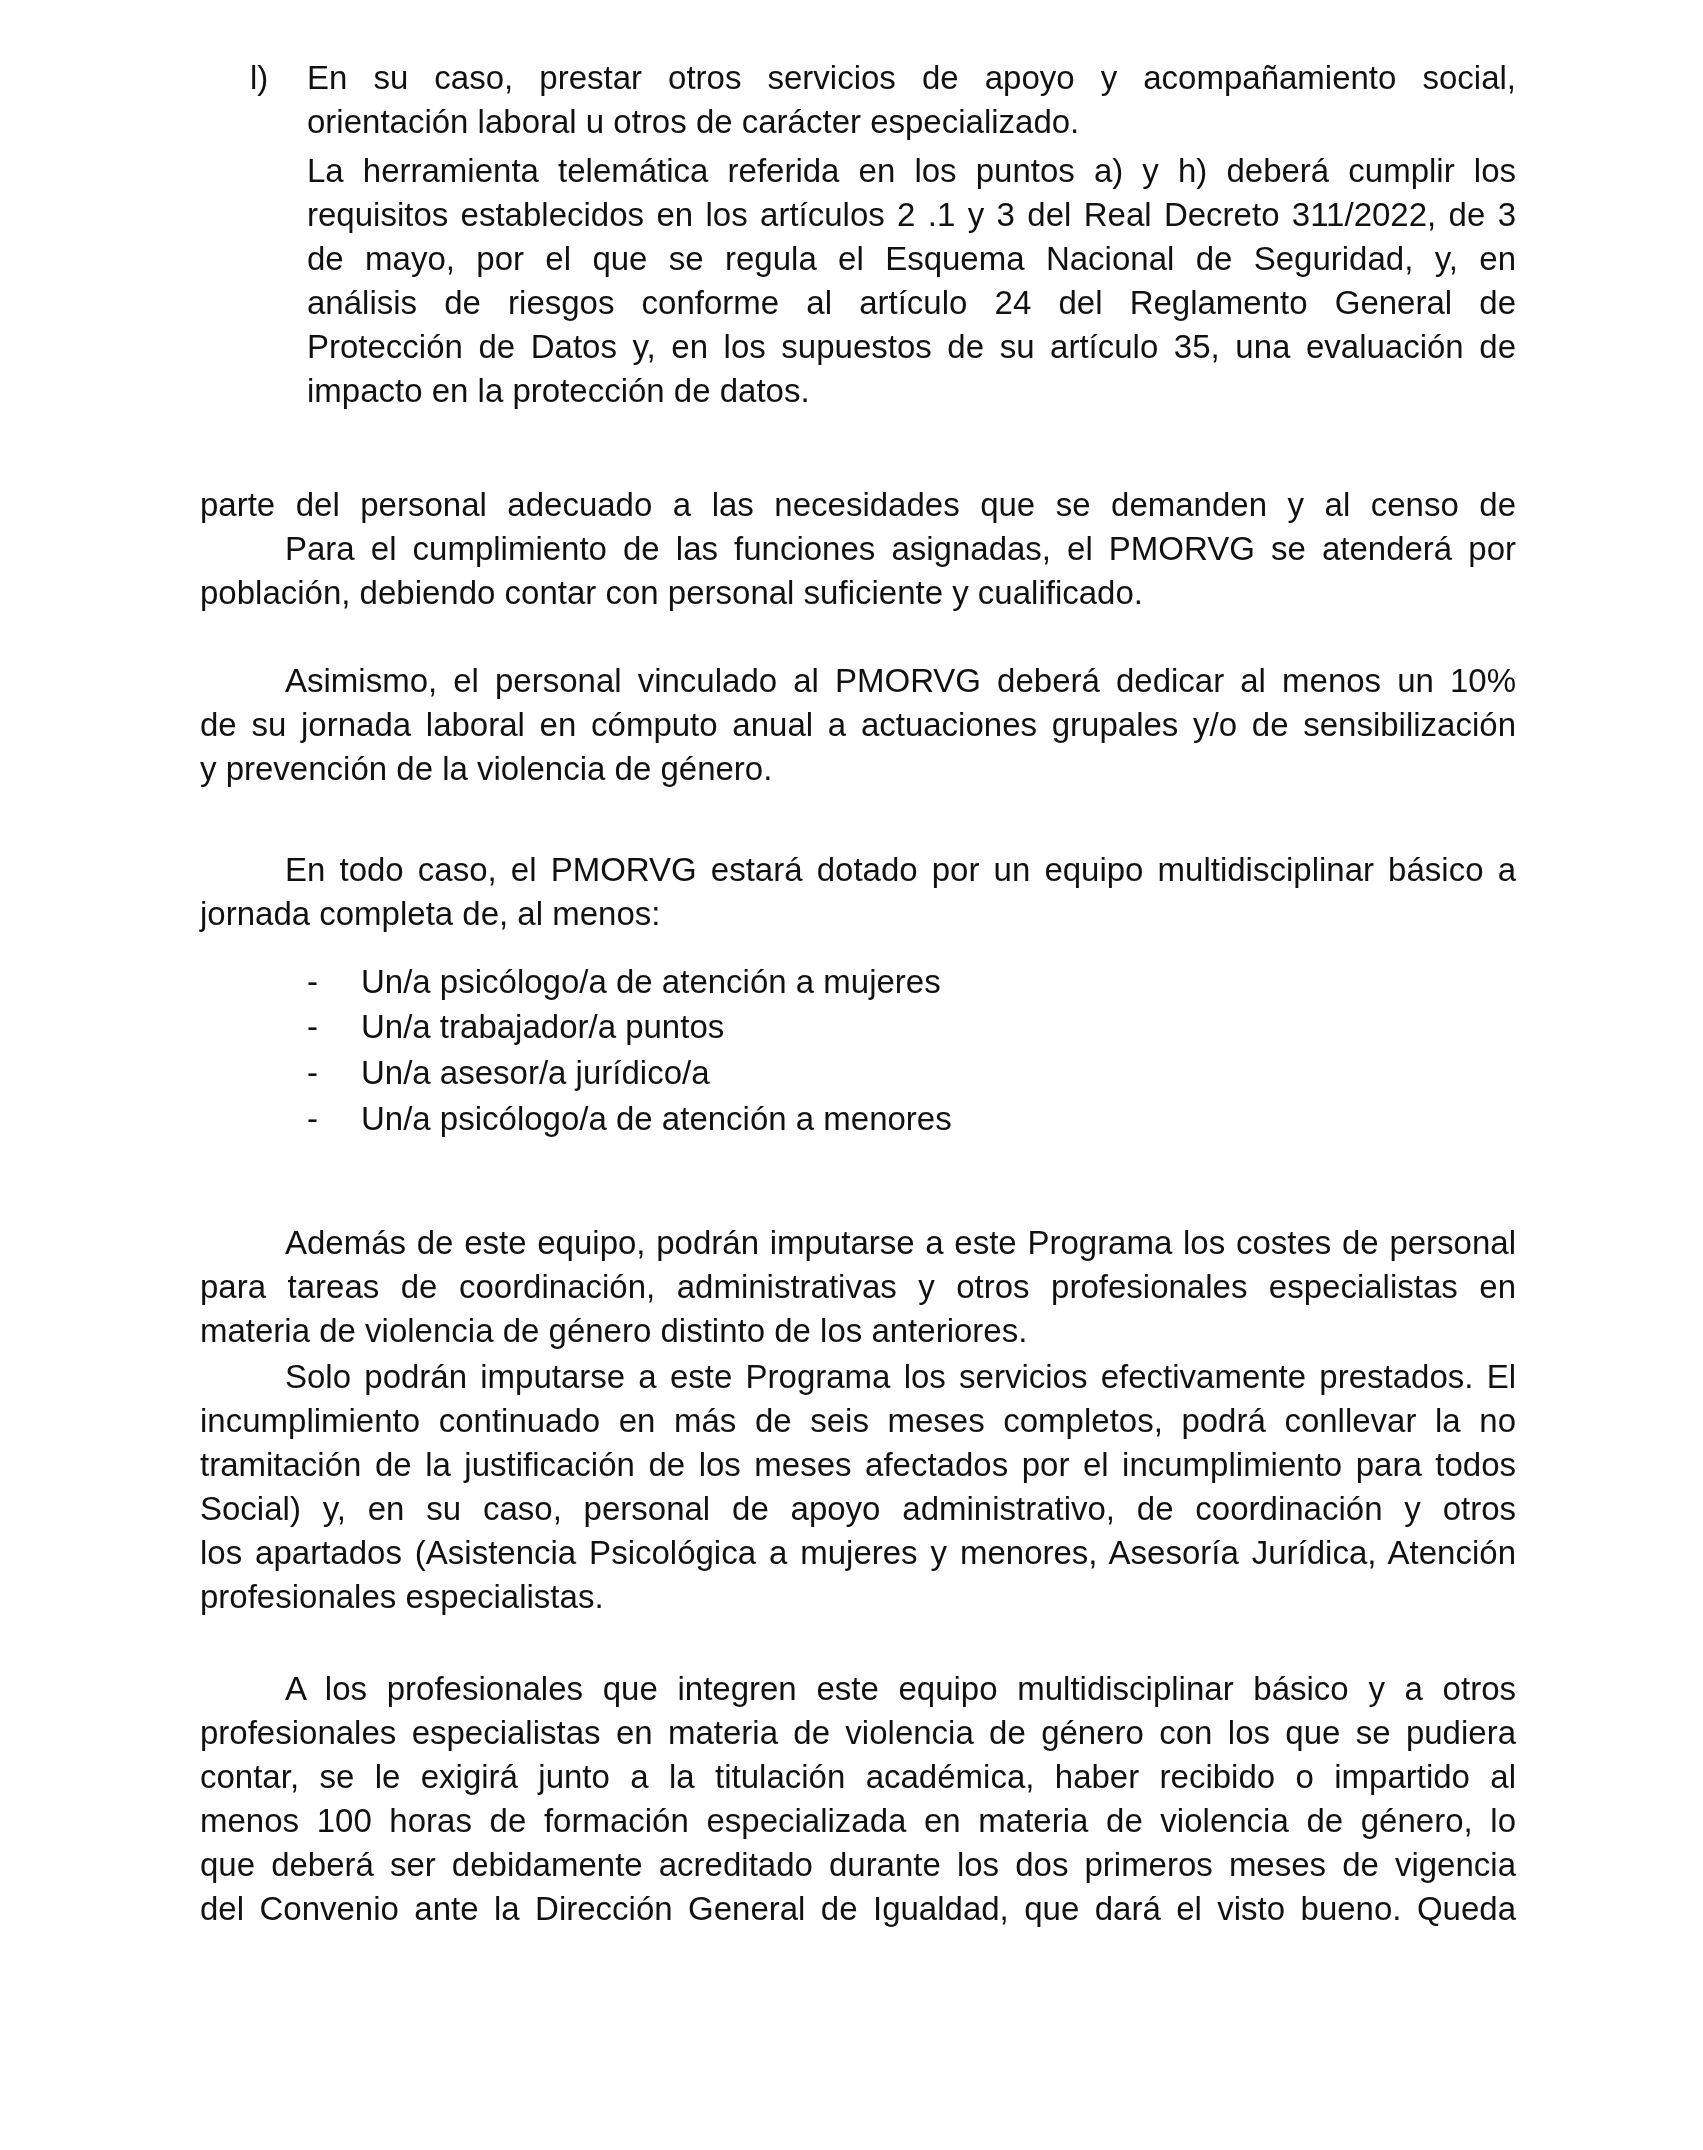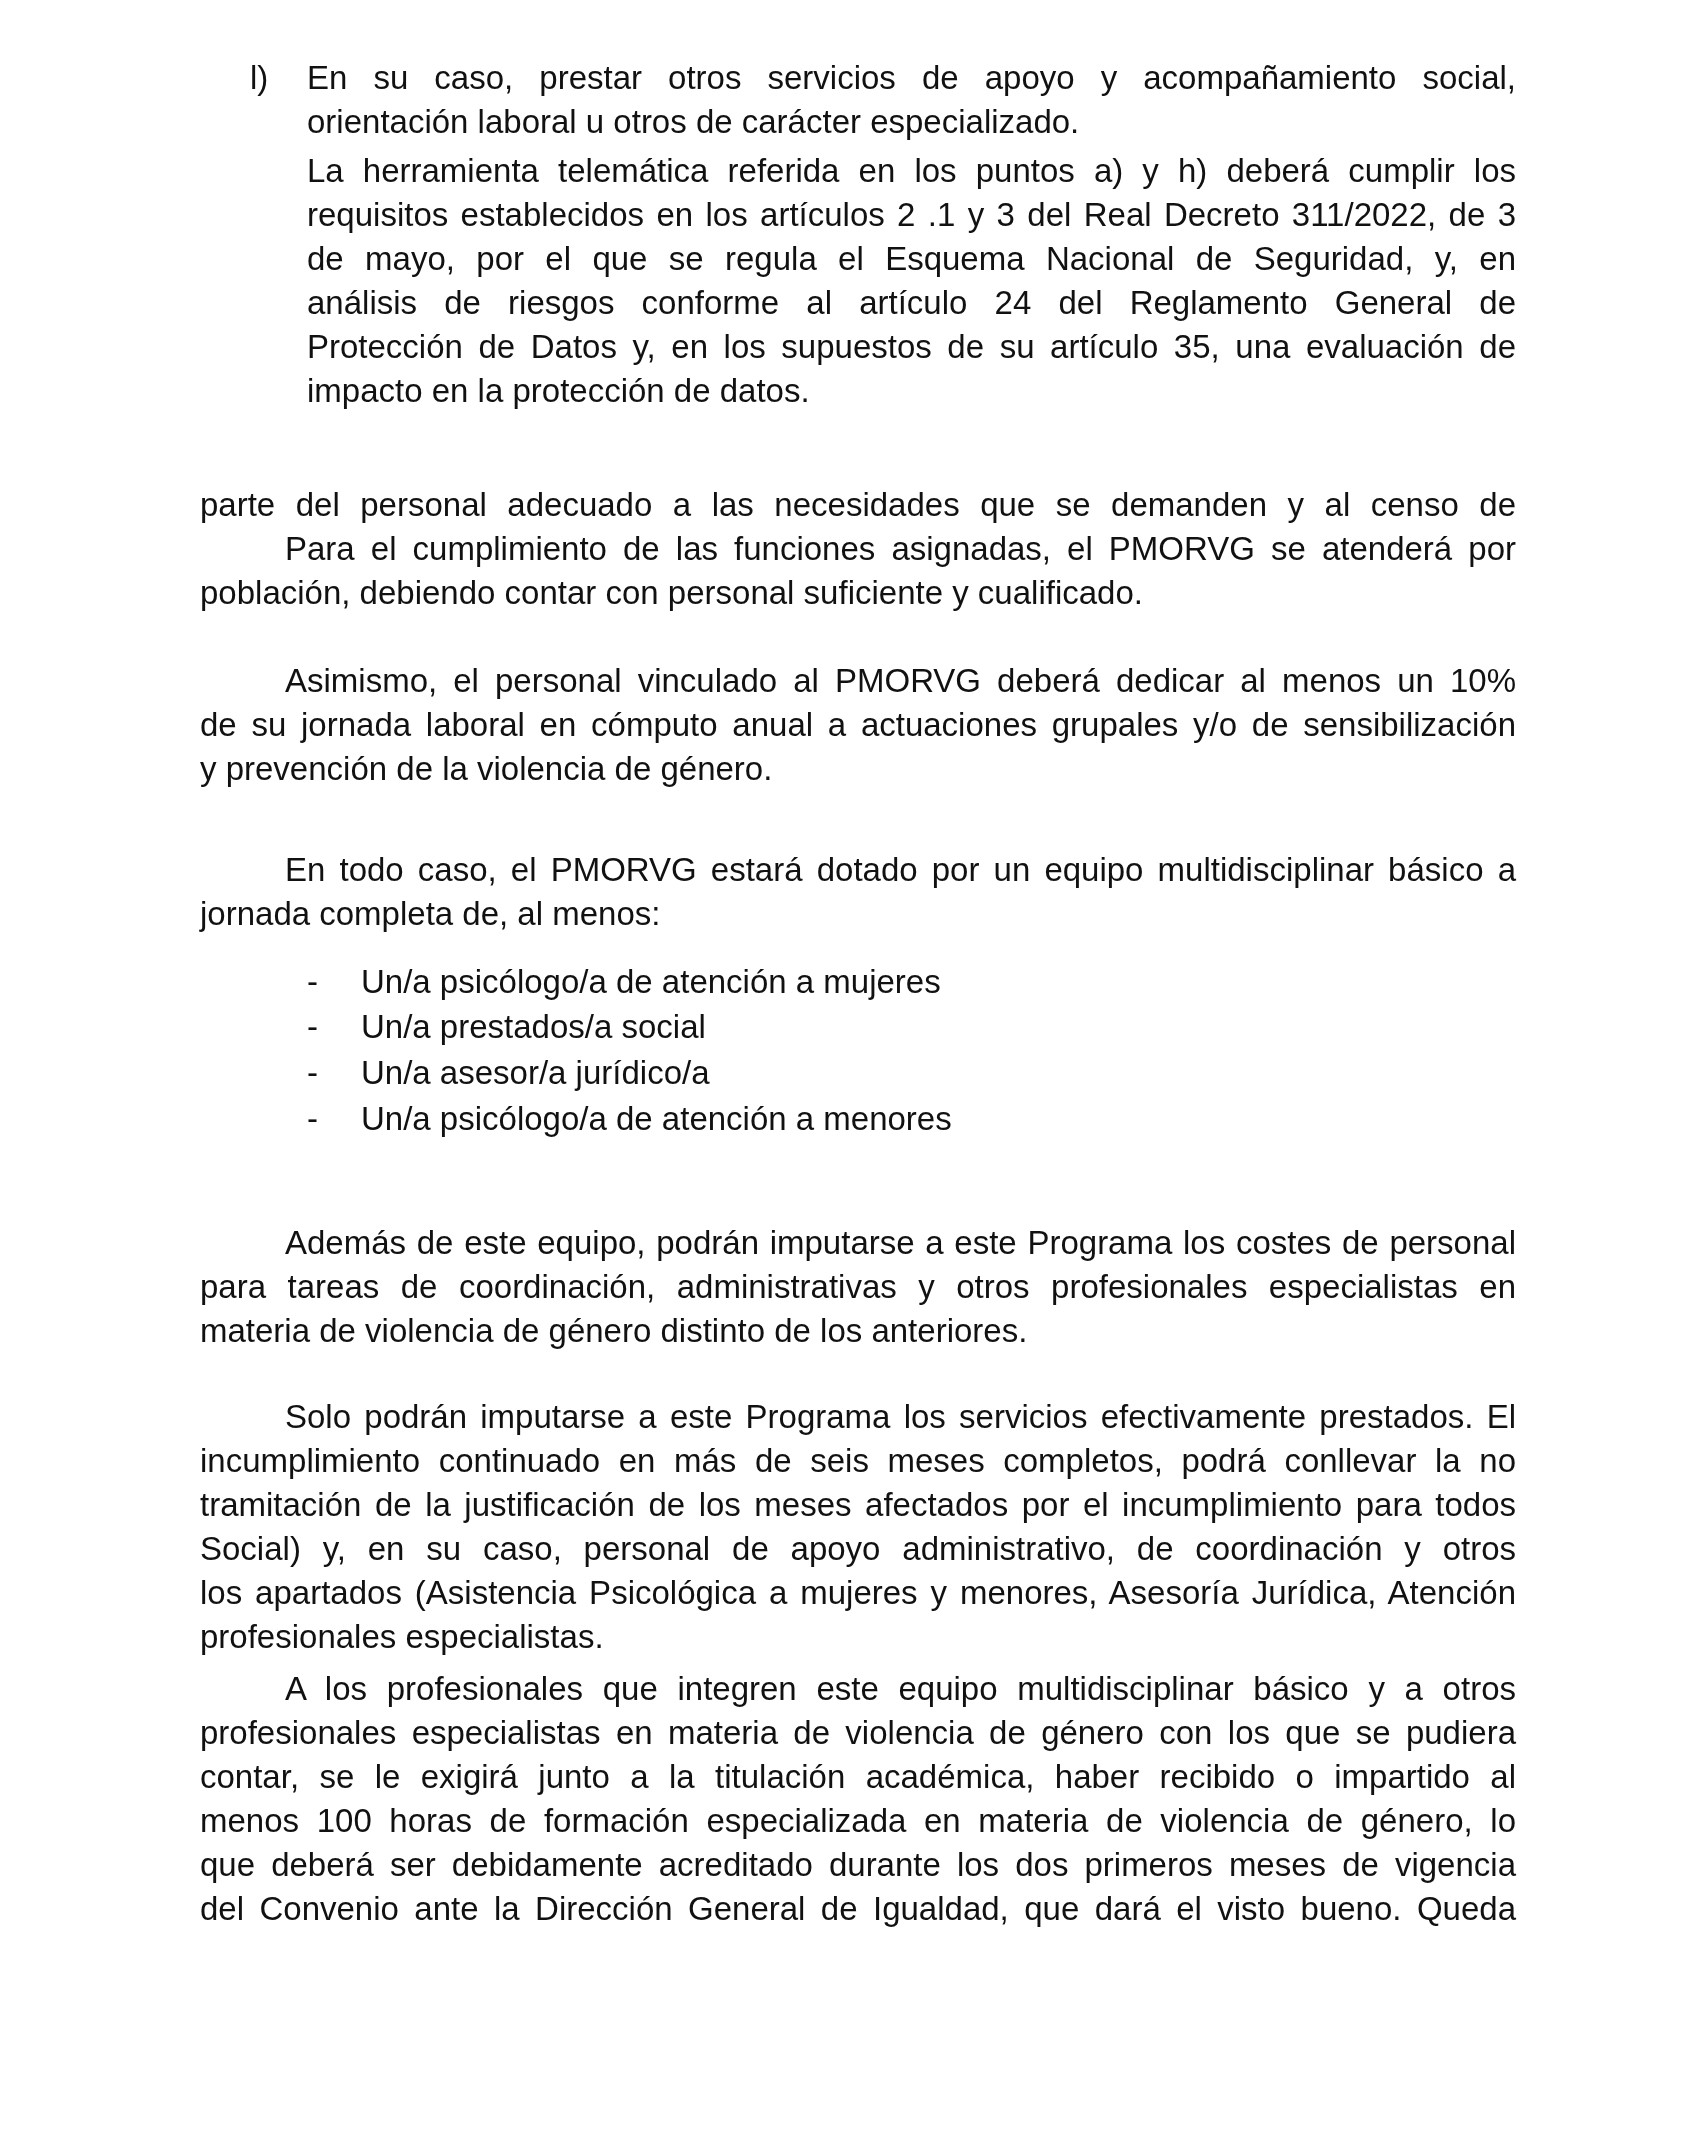--- a/index.html
+++ b/index.html
@@ -59,40 +59,40 @@
     <span class="ln last">jornada completa de, al menos:</span>
   </div>
 
   <div>
     <div class="bullet-row" style="left:307px; top:959px;">
       <span class="bullet-dash">-</span>
       <span class="bullet-text">Un/a psicólogo/a de atención a mujeres</span>
     </div>
     <div class="bullet-row" style="left:307px; top:1004px;">
       <span class="bullet-dash">-</span>
-      <span class="bullet-text">Un/a prestados/a social</span>
+      <span class="bullet-text">Un/a trabajador/a puntos</span>
     </div>
     <div class="bullet-row" style="left:307px; top:1050px;">
       <span class="bullet-dash">-</span>
       <span class="bullet-text">Un/a asesor/a jurídico/a</span>
     </div>
     <div class="bullet-row" style="left:307px; top:1096px;">
       <span class="bullet-dash">-</span>
       <span class="bullet-text">Un/a psicólogo/a de atención a menores</span>
     </div>
   </div>
 
   <div class="block" style="left:200px; top:1177px; width:1316px;">
     <span class="ln" style="padding-left:85px;margin-top:44px;">Además de este equipo, podrán imputarse a este Programa los costes de personal</span>
     <span class="ln">para tareas de coordinación, administrativas y otros profesionales especialistas en</span>
     <span class="ln last">materia de violencia de género distinto de los anteriores.</span>
   </div>
 
   <div class="block" style="left:200px; top:1355px; width:1316px;">
-    <span class="ln" style="padding-left:85px;margin-top:40px;">Solo podrán imputarse a este Programa los servicios efectivamente prestados. El</span>
+    <span class="ln" style="padding-left:85px;">Solo podrán imputarse a este Programa los servicios efectivamente prestados. El</span>
     <span class="ln">incumplimiento continuado en más de seis meses completos, podrá conllevar la no</span>
     <span class="ln">tramitación de la justificación de los meses afectados por el incumplimiento para todos</span>
     <span class="ln">Social) y, en su caso, personal de apoyo administrativo, de coordinación y otros</span>
     <span class="ln">los apartados (Asistencia Psicológica a mujeres y menores, Asesoría Jurídica, Atención</span>
     <span class="ln last">profesionales especialistas.</span>
   </div>
 
   <div class="block" style="left:200px; top:1667px; width:1316px;">
     <span class="ln" style="padding-left:85px;">A los profesionales que integren este equipo multidisciplinar básico y a otros</span>
     <span class="ln">profesionales especialistas en materia de violencia de género con los que se pudiera</span>

